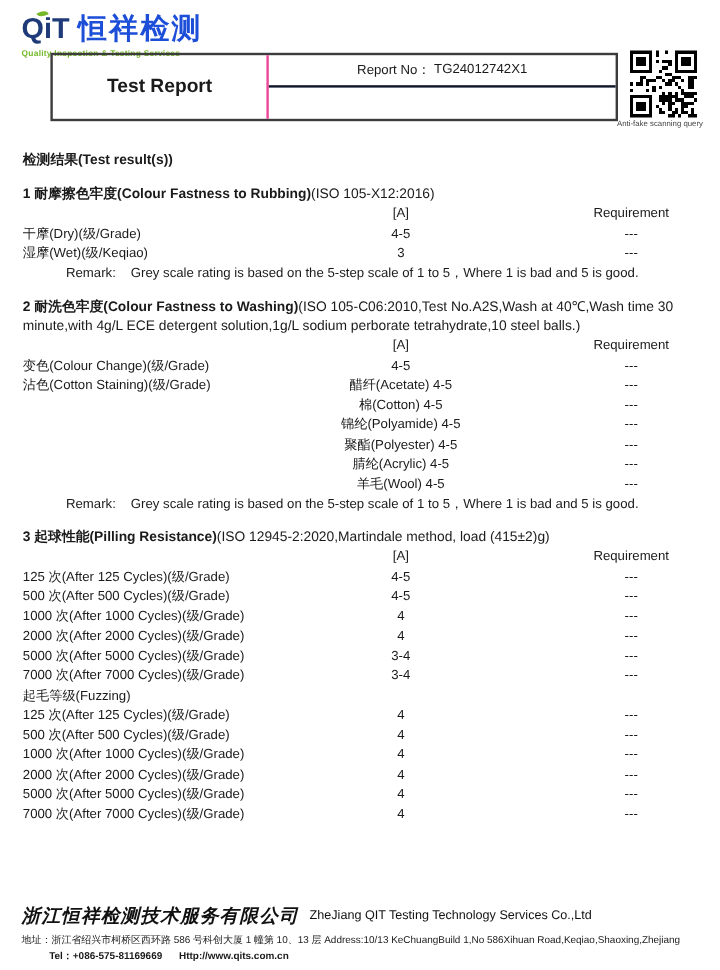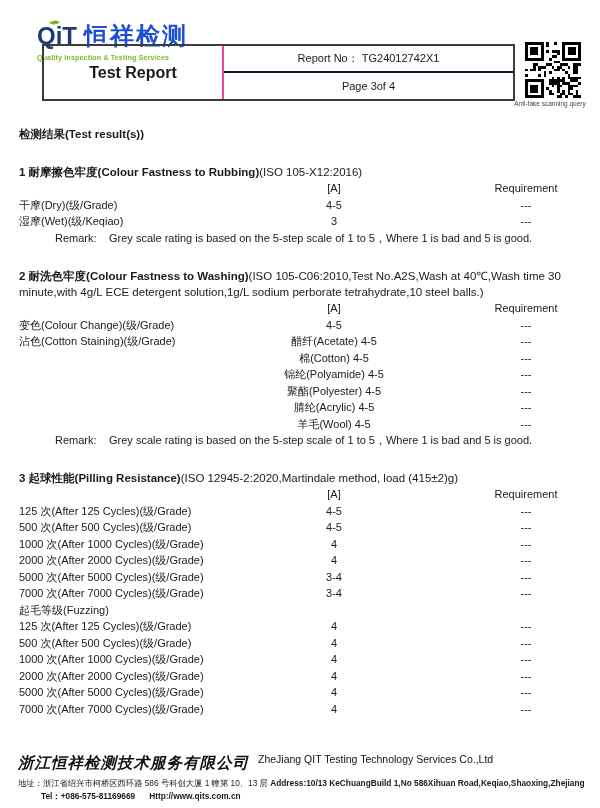--- a/index.html
+++ b/index.html
@@ -3,21 +3,21 @@
 <meta charset="utf-8">
 <style>
   * { margin:0; padding:0; box-sizing:border-box; }
   html,body { background:#ffffff; }
   .page {
     position:relative; width:600px; height:808px; background:#ffffff;
     font-family:"Liberation Sans", sans-serif; color:#1a1a1a; overflow:hidden;
     margin:0 auto;
   }
   
-  .logo { position:absolute; left:18px; top:20px;margin-left:19px; }
+  .logo { position:absolute; left:18px; top:8px; }
   .logo-row { display:flex; align-items:baseline; gap:7px; }
   .logo-qit { position:relative; font-weight:bold; font-size:24px; line-height:24px; color:#1e3a78; letter-spacing:0px; }
   .logo-qit .leaf {
     position:absolute; left:13px; top:-4px; width:9px; height:5px;
     background:#76b82a; border-radius:0 90% 0 90%; transform:rotate(-28deg);
   }
   .logo-cn { font-weight:bold; font-size:24px; color:#1d4ed8; letter-spacing:2px; }
   .logo-tagline { font-size:7px; font-weight:bold; color:#76b82a; margin-top:2px; letter-spacing:0.2px; }
   
   .header-table {
@@ -31,36 +31,36 @@
     font-size:11px; gap:3px; }
   .ht-row2 { display:flex; align-items:center; justify-content:center; font-size:11px; }
   
   .qr-box { position:absolute; left:523px; top:42px; width:60px; height:56px; }
   .qr-box svg { width:100%; height:100%; shape-rendering:crispEdges; }
   .qr-caption { position:absolute; left:500px; top:100px; width:100px; text-align:center;
     font-size:6.5px; color:#444; }
   
   .content { position:absolute; left:19px; top:126px; width:562px; font-size:11px; }
   .results-title { font-weight:bold; font-size:11.5px; line-height:17px; }
-  .section { margin-top:21px; }
+  .section { margin-top:11px; }
   .section-title { font-size:11.5px; line-height:16.2px; }
   .section-title .bold-part { font-weight:bold; }
   .row { display:grid; grid-template-columns:240px 150px 1fr 110px; line-height:16.5px; }
   .row .lbl { grid-column:1; white-space:nowrap; }
   .row .val { grid-column:2; text-align:center; }
   .row .req { grid-column:4; text-align:center; }
   .remark { display:grid; grid-template-columns:54px 1fr; line-height:17px;padding-left:36px; }
   
   .footer { position:absolute; left:18px; right:10px; bottom:6px; }
-  .company-line { display:flex; align-items:flex-start; gap:9px; }
+  .company-line { display:flex; align-items:center; gap:9px; }
   .company-cn { font-family:"DejaVu Serif", serif; font-style:italic; font-weight:bold;
     font-size:15.5px; letter-spacing:1px; color:#111; }
   .company-en { font-size:10.5px; color:#111; }
   .address-line { font-size:8.3px; margin-top:4px; white-space:nowrap; }
-  .address-line .en { font-weight:bold; }
+  .address-line .en { font-weight:normal; }
   .tel-line { font-size:8.3px; font-weight:bold; margin-top:2.5px; display:flex; gap:14px; }
   .tel-line .tl { font-weight:bold;margin-left:23px; }
 </style>
 </head>
 <body>
 
 <div class="page">
 
   <div class="logo">
     <div class="logo-row">
@@ -70,21 +70,20 @@
     <div class="logo-tagline">Quality Inspection &amp; Testing Services</div>
   </div>
 
   <div class="header-table">
     <div class="ht-left">Test Report</div>
     <div class="ht-right">
       <div class="ht-row1">
         <span>Report No：</span>
         <span>TG24012742X1</span>
       </div>
-      <div class="ht-row2">Page 3of 4</div>
     </div>
   </div>
 
   <div class="qr-box">
     <svg id="qr-svg" viewBox="0 0 21 21" xmlns="http://www.w3.org/2000/svg">
         <rect x="8" y="0" width="1" height="1" fill="#000"></rect>
         <rect x="11" y="0" width="1" height="1" fill="#000"></rect>
         <rect x="8" y="1" width="1" height="1" fill="#000"></rect>
         <rect x="8" y="3" width="1" height="1" fill="#000"></rect>
         <rect x="10" y="3" width="1" height="1" fill="#000"></rect>

